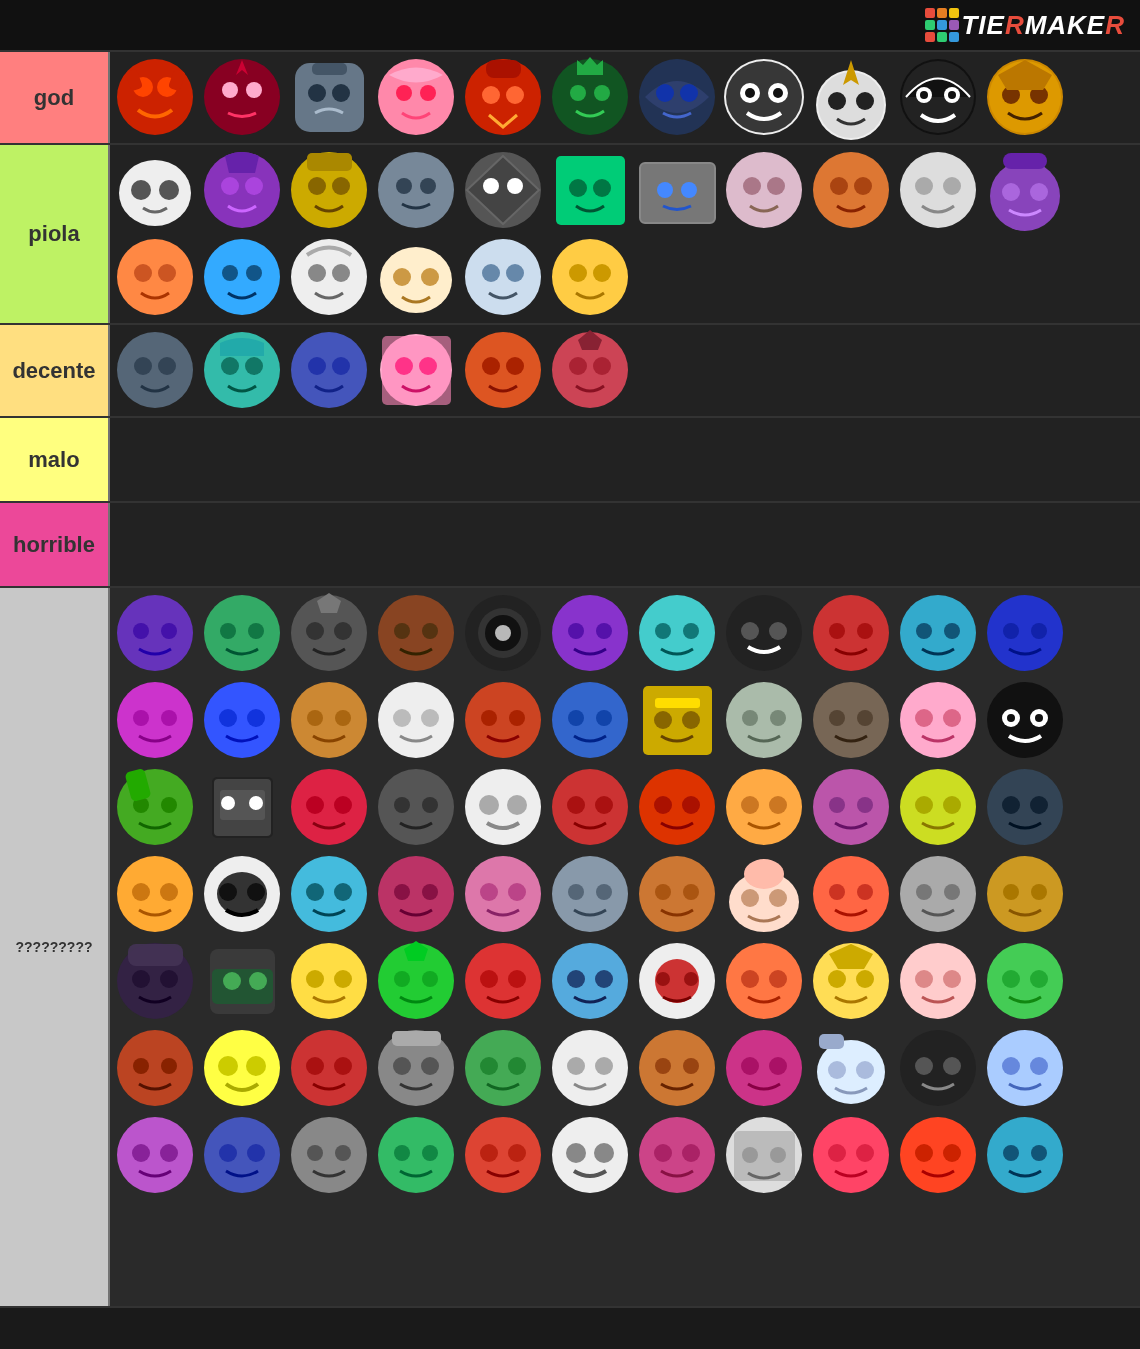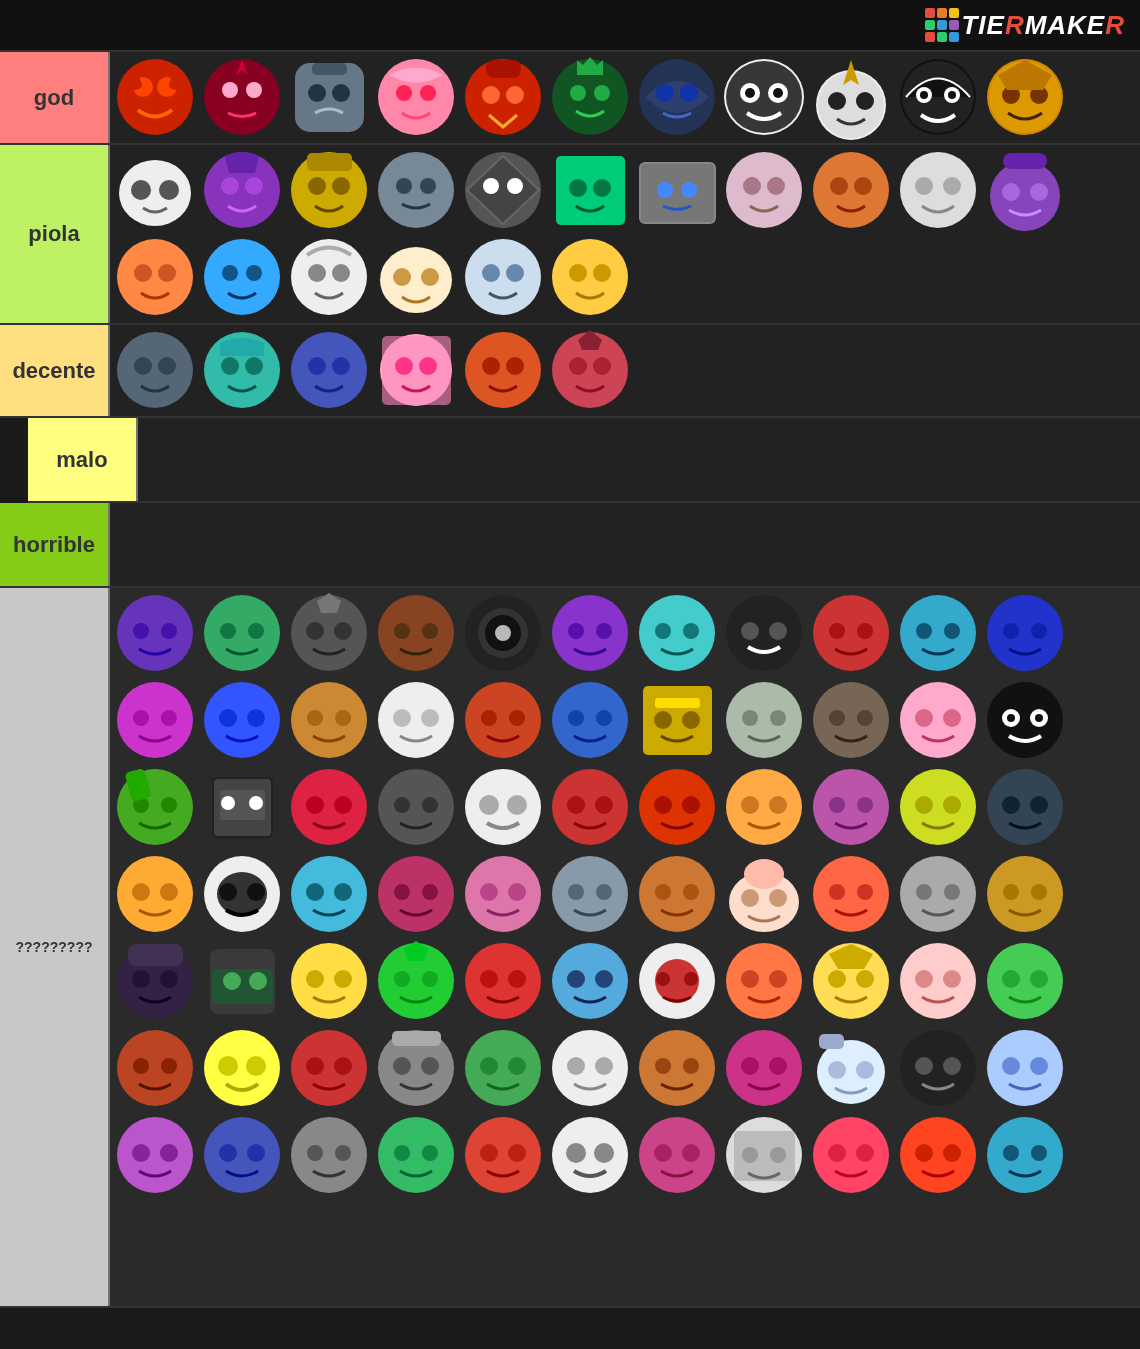--- a/index.html
+++ b/index.html
@@ -59,21 +59,21 @@
       overflow: hidden;
       position: relative;
       border-radius: 3px;
     }
 
     
     .tier-god { background-color: #ff7f7f; }
     .tier-piola { background-color: #bef264; }
     .tier-decente { background-color: #ffdf80; }
     .tier-malo { background-color: #ffff7f; }
-    .tier-horrible { background-color: #84cc16; }
+    .tier-horrible { background-color: #ec4899; }
     .tier-unknown { background-color: #c8c8c8; }
 
     
     .header {
       display: flex;
       justify-content: flex-end;
       align-items: center;
       padding: 8px 15px;
       background: #111;
       border-bottom: 2px solid #333;
@@ -462,21 +462,21 @@
             <circle cx="42" cy="42" r="38" fill="#cc4455"></circle>
             <circle cx="30" cy="38" r="9" fill="#aa2233"></circle>
             <circle cx="54" cy="38" r="9" fill="#aa2233"></circle>
             <path d="M28 58 Q42 68 56 58" stroke="#881122" stroke-width="3" fill="none"></path>
             <path d="M30 12 L42 2 L54 12 L50 22 L34 22 Z" fill="#882233"></path>
           </svg>
       </div>
     </div>
   </div>
 
-  <div class="tier-row" style="min-height:85px;margin-left:28px;">
+  <div class="tier-row" style="min-height:85px;">
     <div class="tier-label tier-malo">
       <span>malo</span>
     </div>
     <div class="tier-content">
     </div>
   </div>
 
   <div class="tier-row" style="min-height:85px;">
     <div class="tier-label tier-horrible">
       <span>horrible</span>

